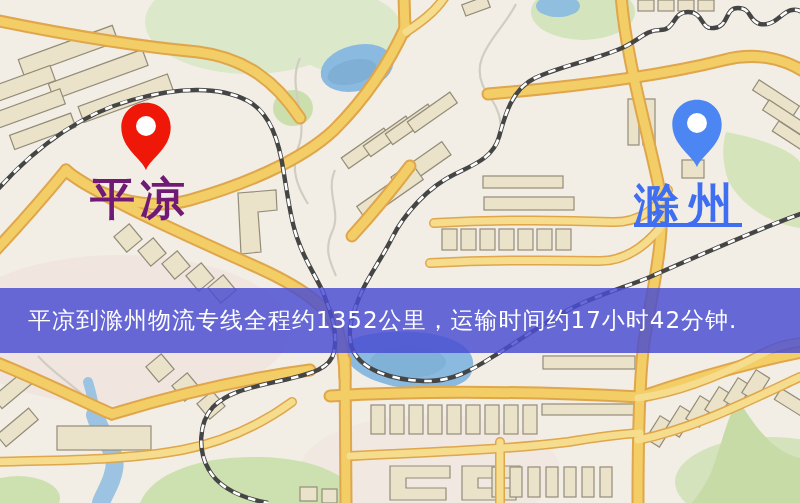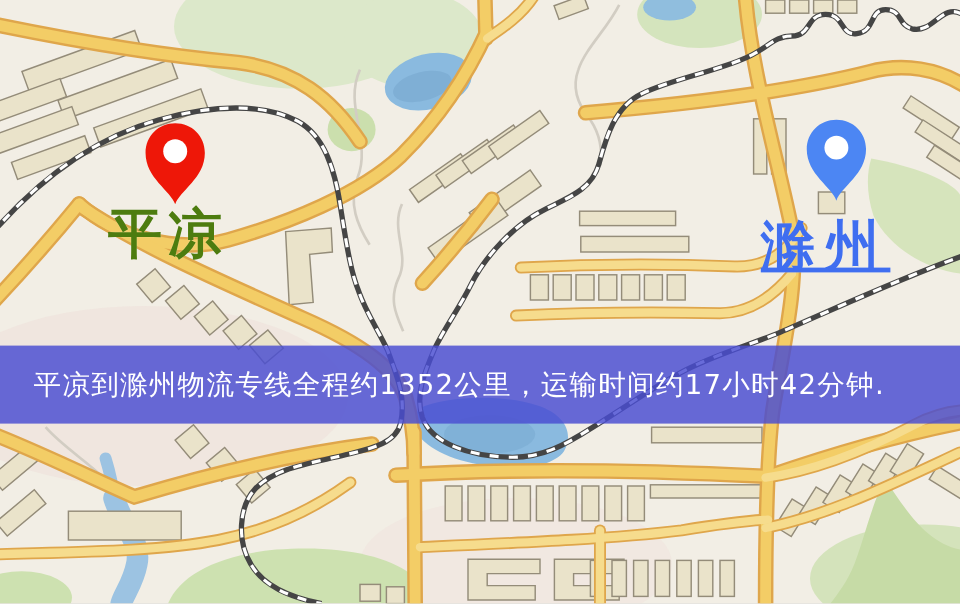--- a/index.html
+++ b/index.html
@@ -221,21 +221,21 @@
   <svg class="pin pin-origin" width="60" height="76" viewBox="-30 -76 60 80">
     <path d="M0,0 C-4,-12 -26,-23 -26,-45 C-26,-60 -14.5,-71 0,-71 C14.5,-71 26,-60 26,-45 C26,-23 4,-12 0,0 Z" fill="#ee1708"></path>
     <circle cx="0" cy="-46.5" r="10.5" fill="#ffffff"></circle>
   </svg>
 
   <svg class="pin pin-destination" width="60" height="76" viewBox="-30 -76 60 80">
     <path d="M0,0 C-4,-12 -26,-23 -26,-45 C-26,-60 -14.5,-71 0,-71 C14.5,-71 26,-60 26,-45 C26,-23 4,-12 0,0 Z" fill="#4c86f3"></path>
     <circle cx="0" cy="-46.5" r="10.5" fill="#ffffff"></circle>
   </svg>
 
-  <div class="city-label label-origin" style="color: #4d7c0f; font-family: Liberation Mono, monospace;">平凉</div>
+  <div class="city-label label-origin" style="color: #701a75;">平凉</div>
 
   <div class="city-label label-destination" style="color: rgb(63, 110, 240); text-decoration: underline;">滁州</div>
 
   <div class="banner" style="background: rgba(73, 77, 209, 0.83); align-items: center;">
     <span style="color: rgb(255, 255, 255);">平凉到滁州物流专线全程约1352公里，运输时间约17小时42分钟.</span>
   </div>
 
 </div>
 
 </body></html>

